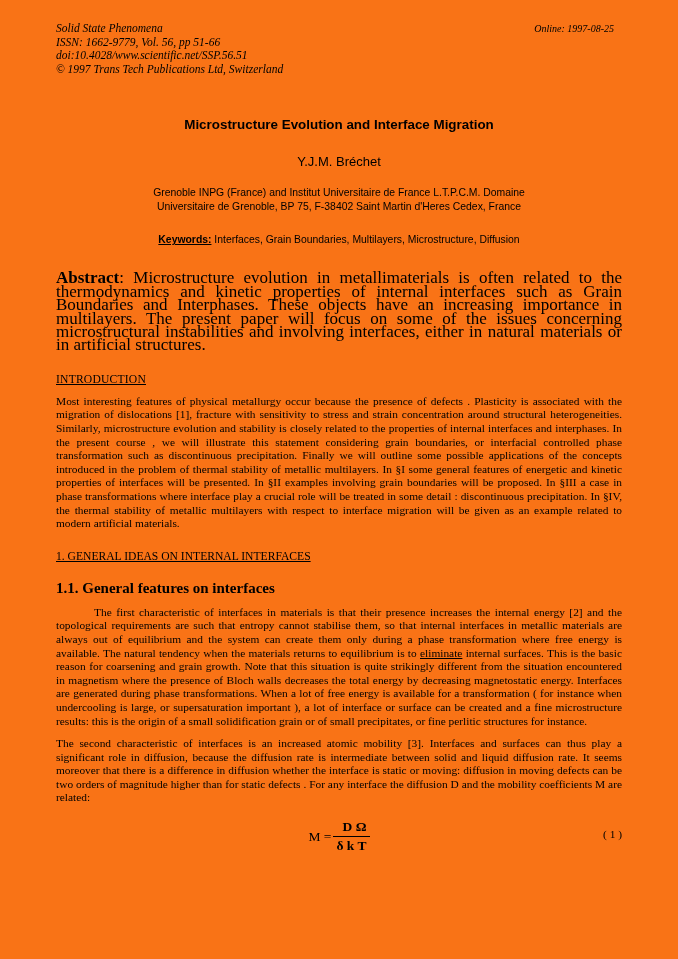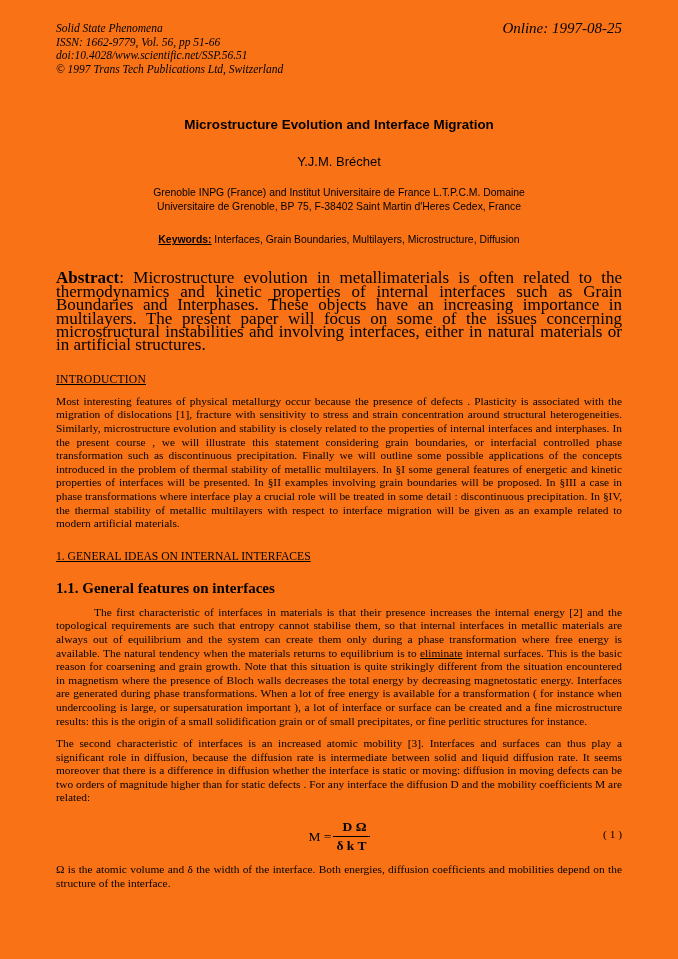--- a/index.html
+++ b/index.html
@@ -33,24 +33,24 @@
     position: relative;
     font-style: italic;
     font-size: 11.5px;
     line-height: 13.6px;
   }
   .hdr .left {
     width: 400px;
   }
   .hdr .online {
     position: absolute;
-    right: 0;
+    right: 8px;
     top: 0;
     font-style: italic;
-    font-size: 15px;
+    font-size: 10px;
     white-space: nowrap;
   }
   
   .title {
     text-align: center;
     font-family: "Liberation Sans", sans-serif;
     font-weight: bold;
     font-size: 13.4px;
     margin-top: 41px;
   }
@@ -201,16 +201,15 @@
 
     <p class="para">The second characteristic of interfaces is an increased atomic mobility [3]. Interfaces and surfaces can thus play a significant role in diffusion, because the diffusion rate is intermediate between solid and liquid diffusion rate. It seems moreover that there is a difference in diffusion whether the interface is static or moving: diffusion in moving defects  can be two orders of magnitude higher than for static defects . For any interface the diffusion D and the mobility coefficients M are related:</p>
 
     <div class="equation">
       <div class="eq-center">
         <span class="eq-inner">M =</span><span class="frac"><span class="num">D Ω</span><span class="den">δ k T</span></span>
       </div>
       <div class="eq-num">( 1 )</div>
     </div>
 
-    <p class="para">Ω is the atomic volume and δ the width of the interface. Both energies, diffusion coefficients and mobilities depend on the  structure of the interface.</p>
 
   </div>
 </div>
 
 </body></html>

